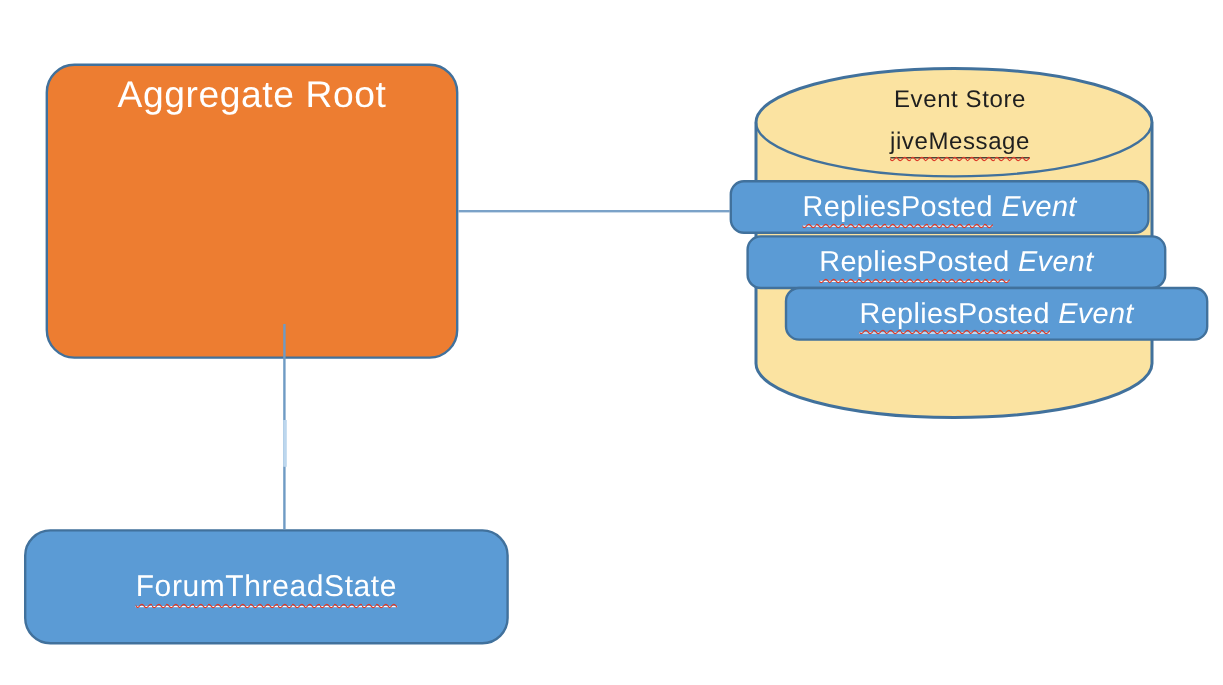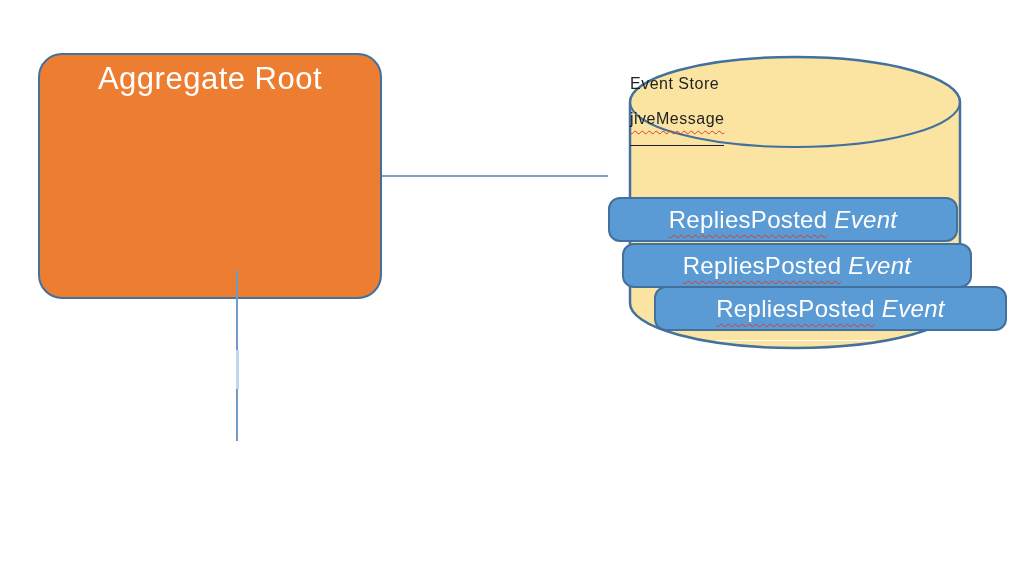--- a/index.html
+++ b/index.html
@@ -56,42 +56,41 @@
     width: 350px; height: 315px;
     z-index: 1;
   }
   .cyl-body { fill: #FBE3A1; stroke: #41719C; stroke-width: 2.5; }
   .cyl-rim  { fill: none;    stroke: #41719C; stroke-width: 2;   }
 
   .cylinder-label {
     position: absolute;
     left: 630px; top: 66px;
     width: 340px;
-    text-align: left;
+    text-align: center;
     color: #1F1F1F;
-    font-size: 16px;
+    font-size: 20px;
     line-height: 35px;
     letter-spacing: 0.5px;
     z-index: 2;
   }
 
   .event-bar {
     position: absolute;
     height: 45px;
     background: #5B9BD5;
     border: 2.5px solid #41719C;
     border-radius: 12px;
     display: flex;
     align-items: center;
     justify-content: center;
     color: #ffffff;
     font-size: 24px;
     letter-spacing: 0.3px;
     z-index: 3;
-    margin-top: 47px;
   }
   .event-bar.bar-1 { left: 608px; top: 150px; width: 350px; }
   .event-bar.bar-2 { left: 622px; top: 196px; width: 350px; }
   .event-bar.bar-3 { left: 654px; top: 239px; width: 353px; height: 45px; }
   .event-suffix { white-space: pre; font-style: italic; }
 
   
   .connector-h {
     position: absolute;
     left: 382px; top: 175px;
@@ -117,21 +116,21 @@
   
   .squiggle {
     text-decoration-line: underline;
     text-decoration-style: wavy;
     text-decoration-color: #DD3A28;
     text-decoration-thickness: 1px;
     text-underline-offset: 6px;
   }
   .named {
     border-bottom: 1.5px solid currentColor;
-    padding-bottom: 18px;
+    padding-bottom: 2px;
   }
 </style>
 </head>
 <body>
 
 <div class="canvas">
 
   <div class="orange-box">
     <div>Aggregate Root</div>
   </div>
@@ -161,14 +160,17 @@
   <div class="event-bar bar-2">
     <span class="squiggle"><span class="named">RepliesPosted</span></span>
       <span class="event-suffix"> Event</span>
   </div>
 
   <div class="event-bar bar-3">
     <span class="squiggle"><span class="named">RepliesPosted</span></span>
       <span class="event-suffix"> Event</span>
   </div>
 
+  <div class="state-box">
+    <span class="squiggle"><span class="named">ForumThreadState</span></span>
+  </div>
 
 </div>
 
 </body></html>

